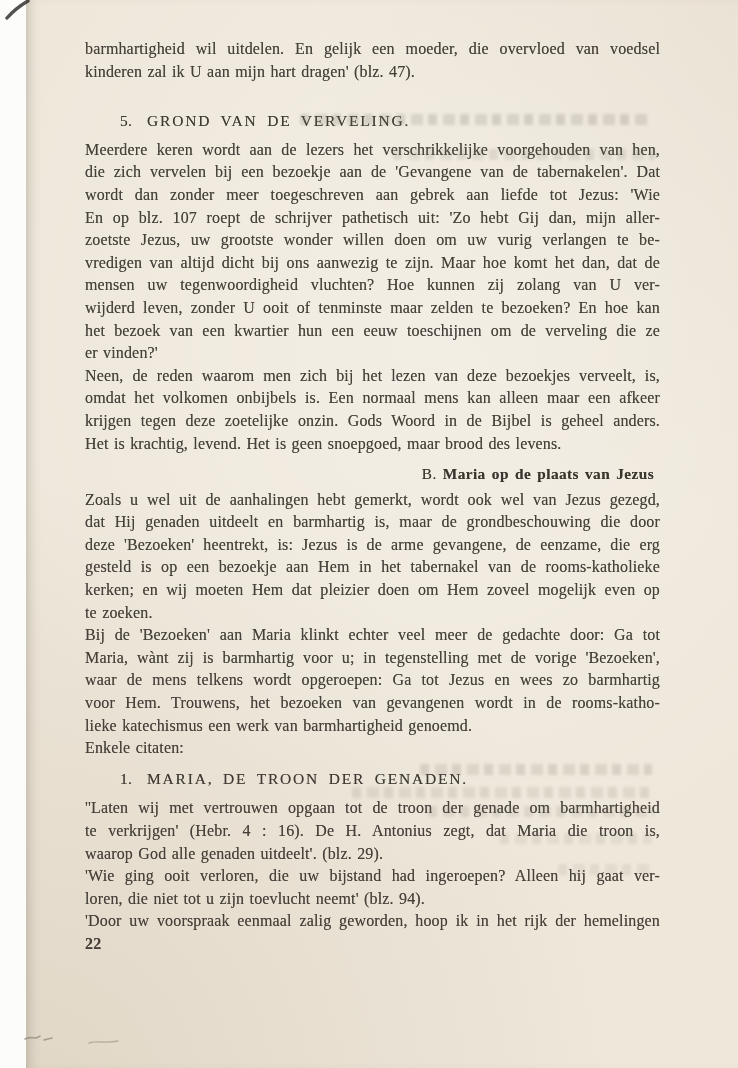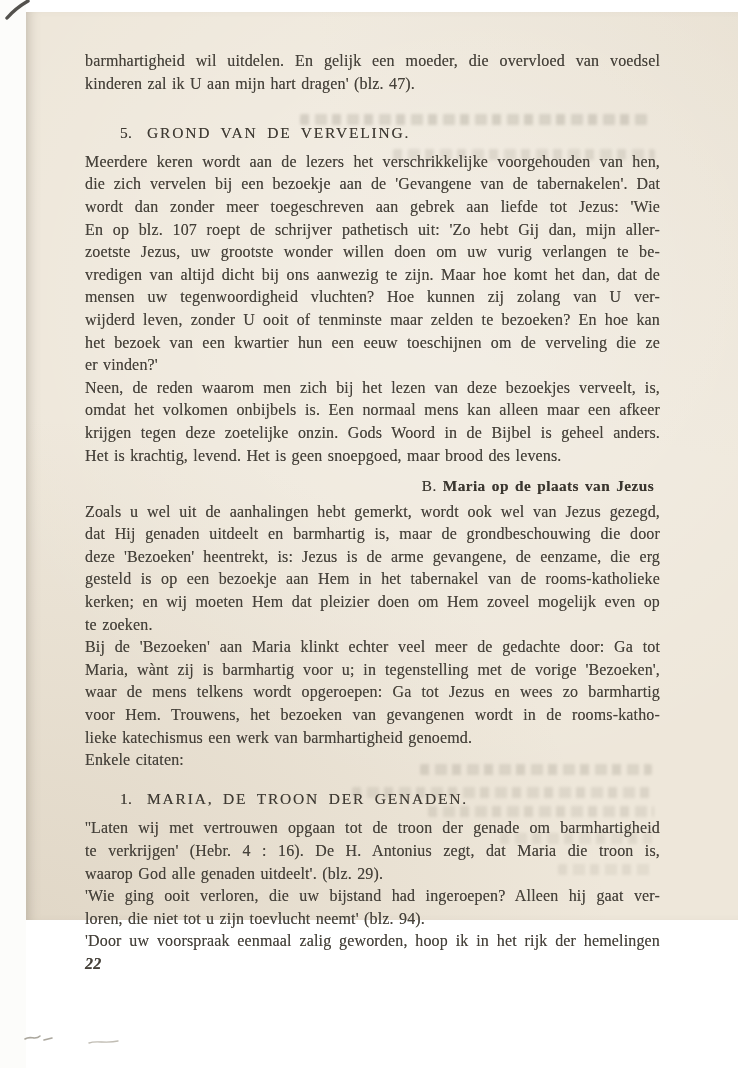--- a/index.html
+++ b/index.html
@@ -7,48 +7,48 @@
     width: 738px; height: 1068px;
     position: relative; overflow: hidden;
     font-family: "Liberation Serif", "DejaVu Serif", serif;
   }
   .scan-root { position: absolute; inset: 0; }
   .left-strip {
     position: absolute; left: 0; top: 0; width: 26px; height: 100%;
     background: #fcfcfa;
   }
   .page {
-    position: absolute; left: 26px; top: 12px; width: 712px; height: 908px;
+    position: absolute; left: 26px; top: 0; width: 712px; height: 1068px;
     background:
       radial-gradient(120% 90% at 60% 32%, rgba(255,255,255,0.30), rgba(255,255,255,0) 60%),
       radial-gradient(150% 110% at 0% 105%, rgba(168,148,118,0.20), rgba(168,148,118,0) 55%),
       radial-gradient(130% 100% at 105% 0%, rgba(190,175,150,0.12), rgba(190,175,150,0) 50%),
       #eee7da;
     box-shadow: inset 10px 0 14px -10px rgba(110,100,85,0.45);
   }
   .text-col {
     position: absolute; left: 59px; top: 38px; width: 575px;
     color: #45413a; font-size: 16px; line-height: 22.6px;
     text-shadow: 0 0 0.4px rgba(62,56,48,0.55);
   }
   .block { margin: 0; }
   .line { text-align: justify; text-align-last: justify; word-spacing: 1.2px; letter-spacing: 0.15px; }
   .line.short { text-align: left; text-align-last: left; }
   .heading {
     margin: 27px 0 6px 35px;
     font-size: 15.5px; letter-spacing: 1.8px; word-spacing: 4px; color: #3e3a33;
   }
   .heading .num { margin-right: 15px; letter-spacing: 0.2px; }
-  [data-name="section-1-heading"] { margin-top: 16px; margin-bottom: 7px; }
+  [data-name="section-1-heading"] { margin-top: 8px; margin-bottom: 7px; }
   .heading-right {
     text-align: right; margin: 8px 6px 3px 0;
     font-size: 15.3px; letter-spacing: 0.4px; word-spacing: 2px; color: #3a362f;
   }
   .heading-right .bold { font-weight: bold; }
-  [data-name="page-number-block"] { font-weight: 600; letter-spacing: 0.5px; font-style: italic; }
+  [data-name="page-number-block"] { font-weight: 600; letter-spacing: 0.5px; }
 
   
   .ghost {
     position: absolute; height: 11px; border-radius: 2px;
     filter: blur(1.6px);
     background: repeating-linear-gradient(90deg,
       rgba(122,116,101,0.55) 0px, rgba(122,116,101,0.55) 9px,
       rgba(122,116,101,0) 9px,  rgba(122,116,101,0) 15px,
       rgba(122,116,101,0.45) 15px, rgba(122,116,101,0.45) 27px,
       rgba(122,116,101,0) 27px, rgba(122,116,101,0) 32px);

